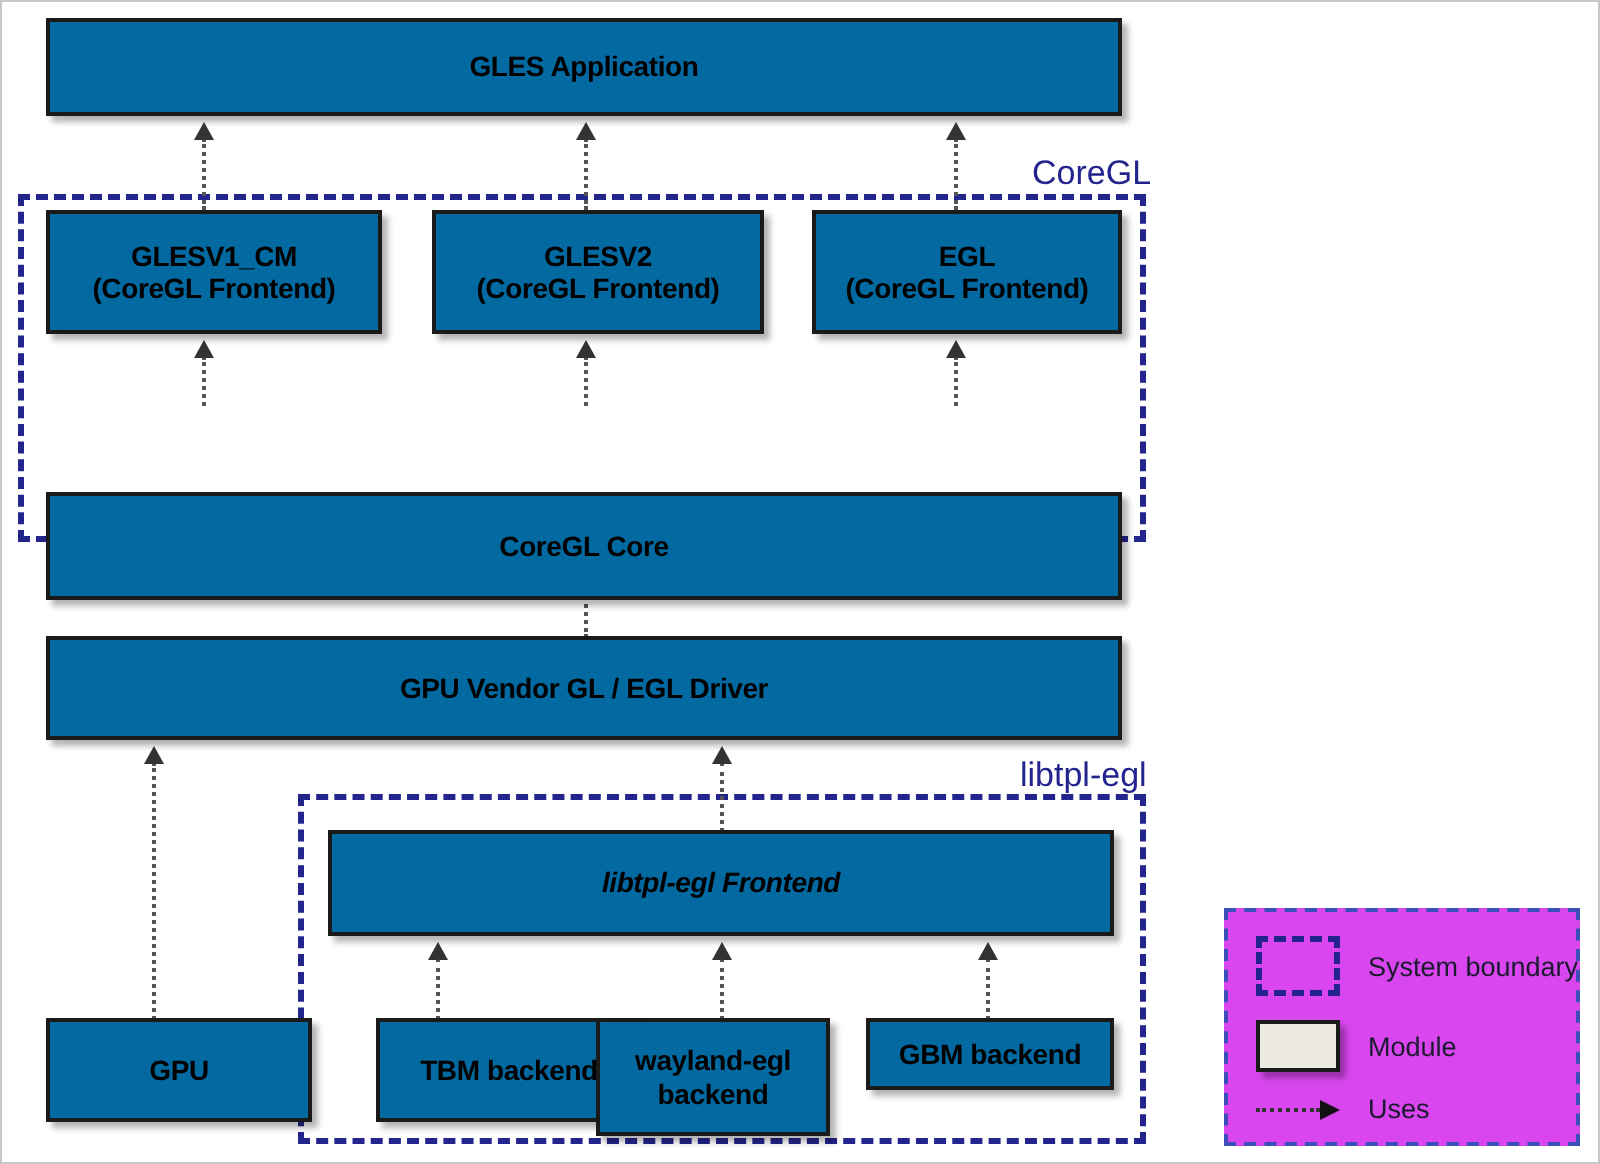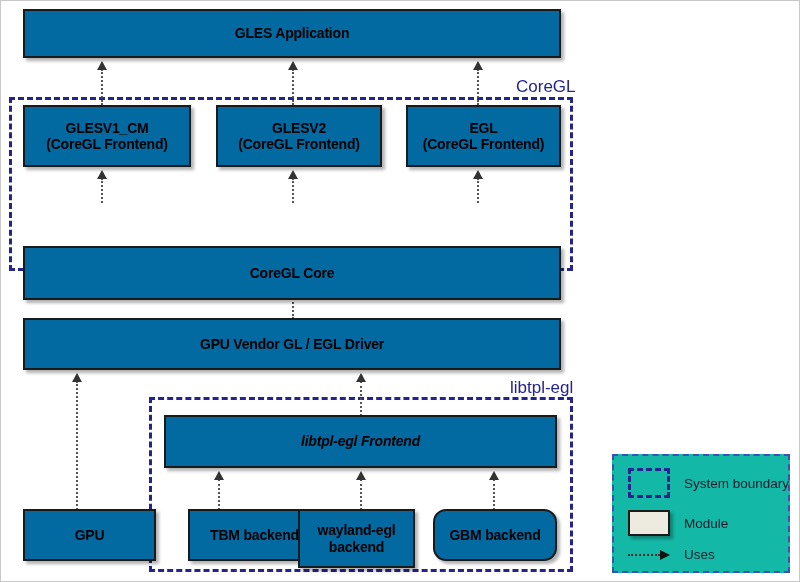--- a/index.html
+++ b/index.html
@@ -84,21 +84,21 @@
     border-left: 5px solid transparent;
     border-right: 5px solid transparent;
     border-bottom: 9px solid #333333;
   }
 
   
   #legend {
     position: absolute;
     border: 2px dashed #3a4fb8;
     box-sizing: border-box;
-    background: #14b8a6;
+    background: #d946ef;
     z-index: 7;
   }
   .legend-row {
     position: absolute;
     display: flex;
     align-items: center;
     left: 14px;
   }
   .legend-text {
     color: #1a1a2e;
@@ -230,21 +230,21 @@
     <div class="module" style="left: 22px; top: 508px; width: 133px; height: 52px;">
       <span class="lbl">GPU</span>
     </div>
     <div class="module" style="left: 163px; top: 508px; width: 133px; height: 52px; margin-left: 24px;">
       <span class="lbl">TBM backend</span>
     </div>
     <div class="module" style="left: 297px; top: 508px; width: 117px; height: 59px;">
       <span class="lbl">wayland-egl
 backend</span>
     </div>
-    <div class="module" style="left: 432px; top: 508px; width: 124px; height: 52px; border-radius: 13px;">
+    <div class="module" style="left: 432px; top: 508px; width: 124px; height: 36px;">
       <span class="lbl">GBM backend</span>
     </div>
     <div id="legend" style="left: 611px; top: 453px; width: 178px; height: 119px;">
       <div class="legend-row" style="top: 12px;">
         <div class="swatch-boundary"></div>
         <span class="legend-text">System boundary</span>
       </div>
       <div class="legend-row" style="top: 54px;">
         <div class="swatch-module"></div>
         <span class="legend-text">Module</span>

